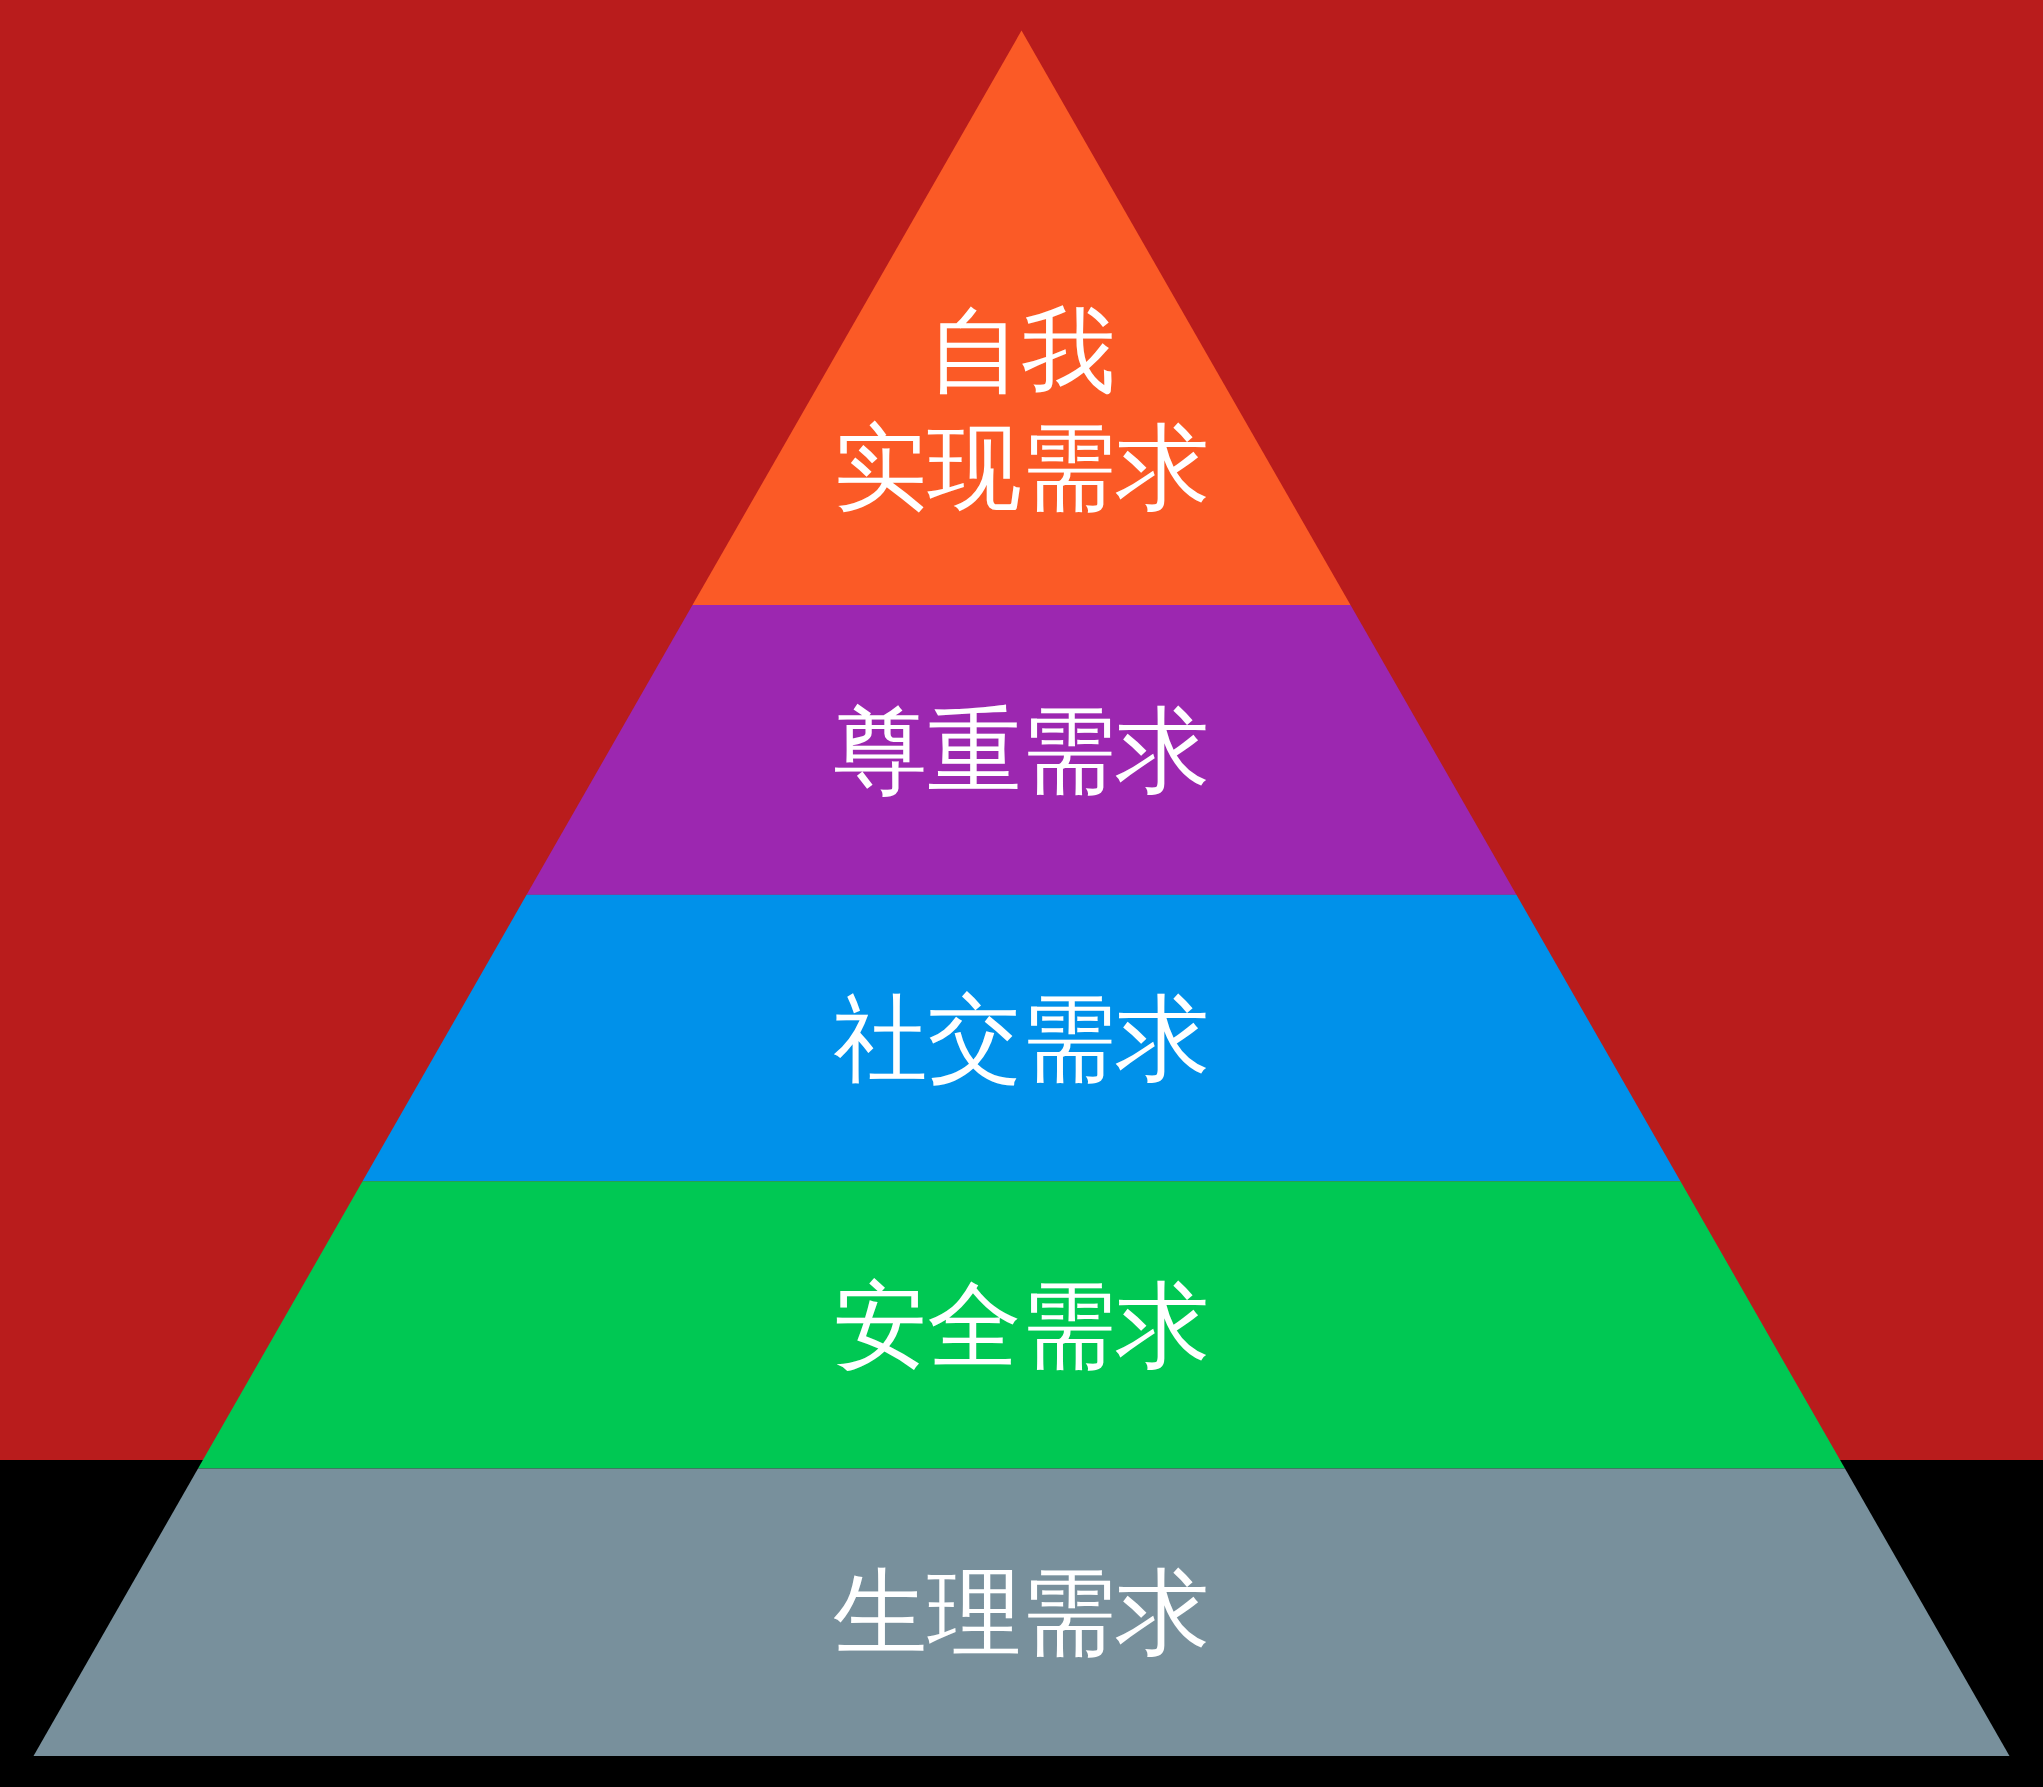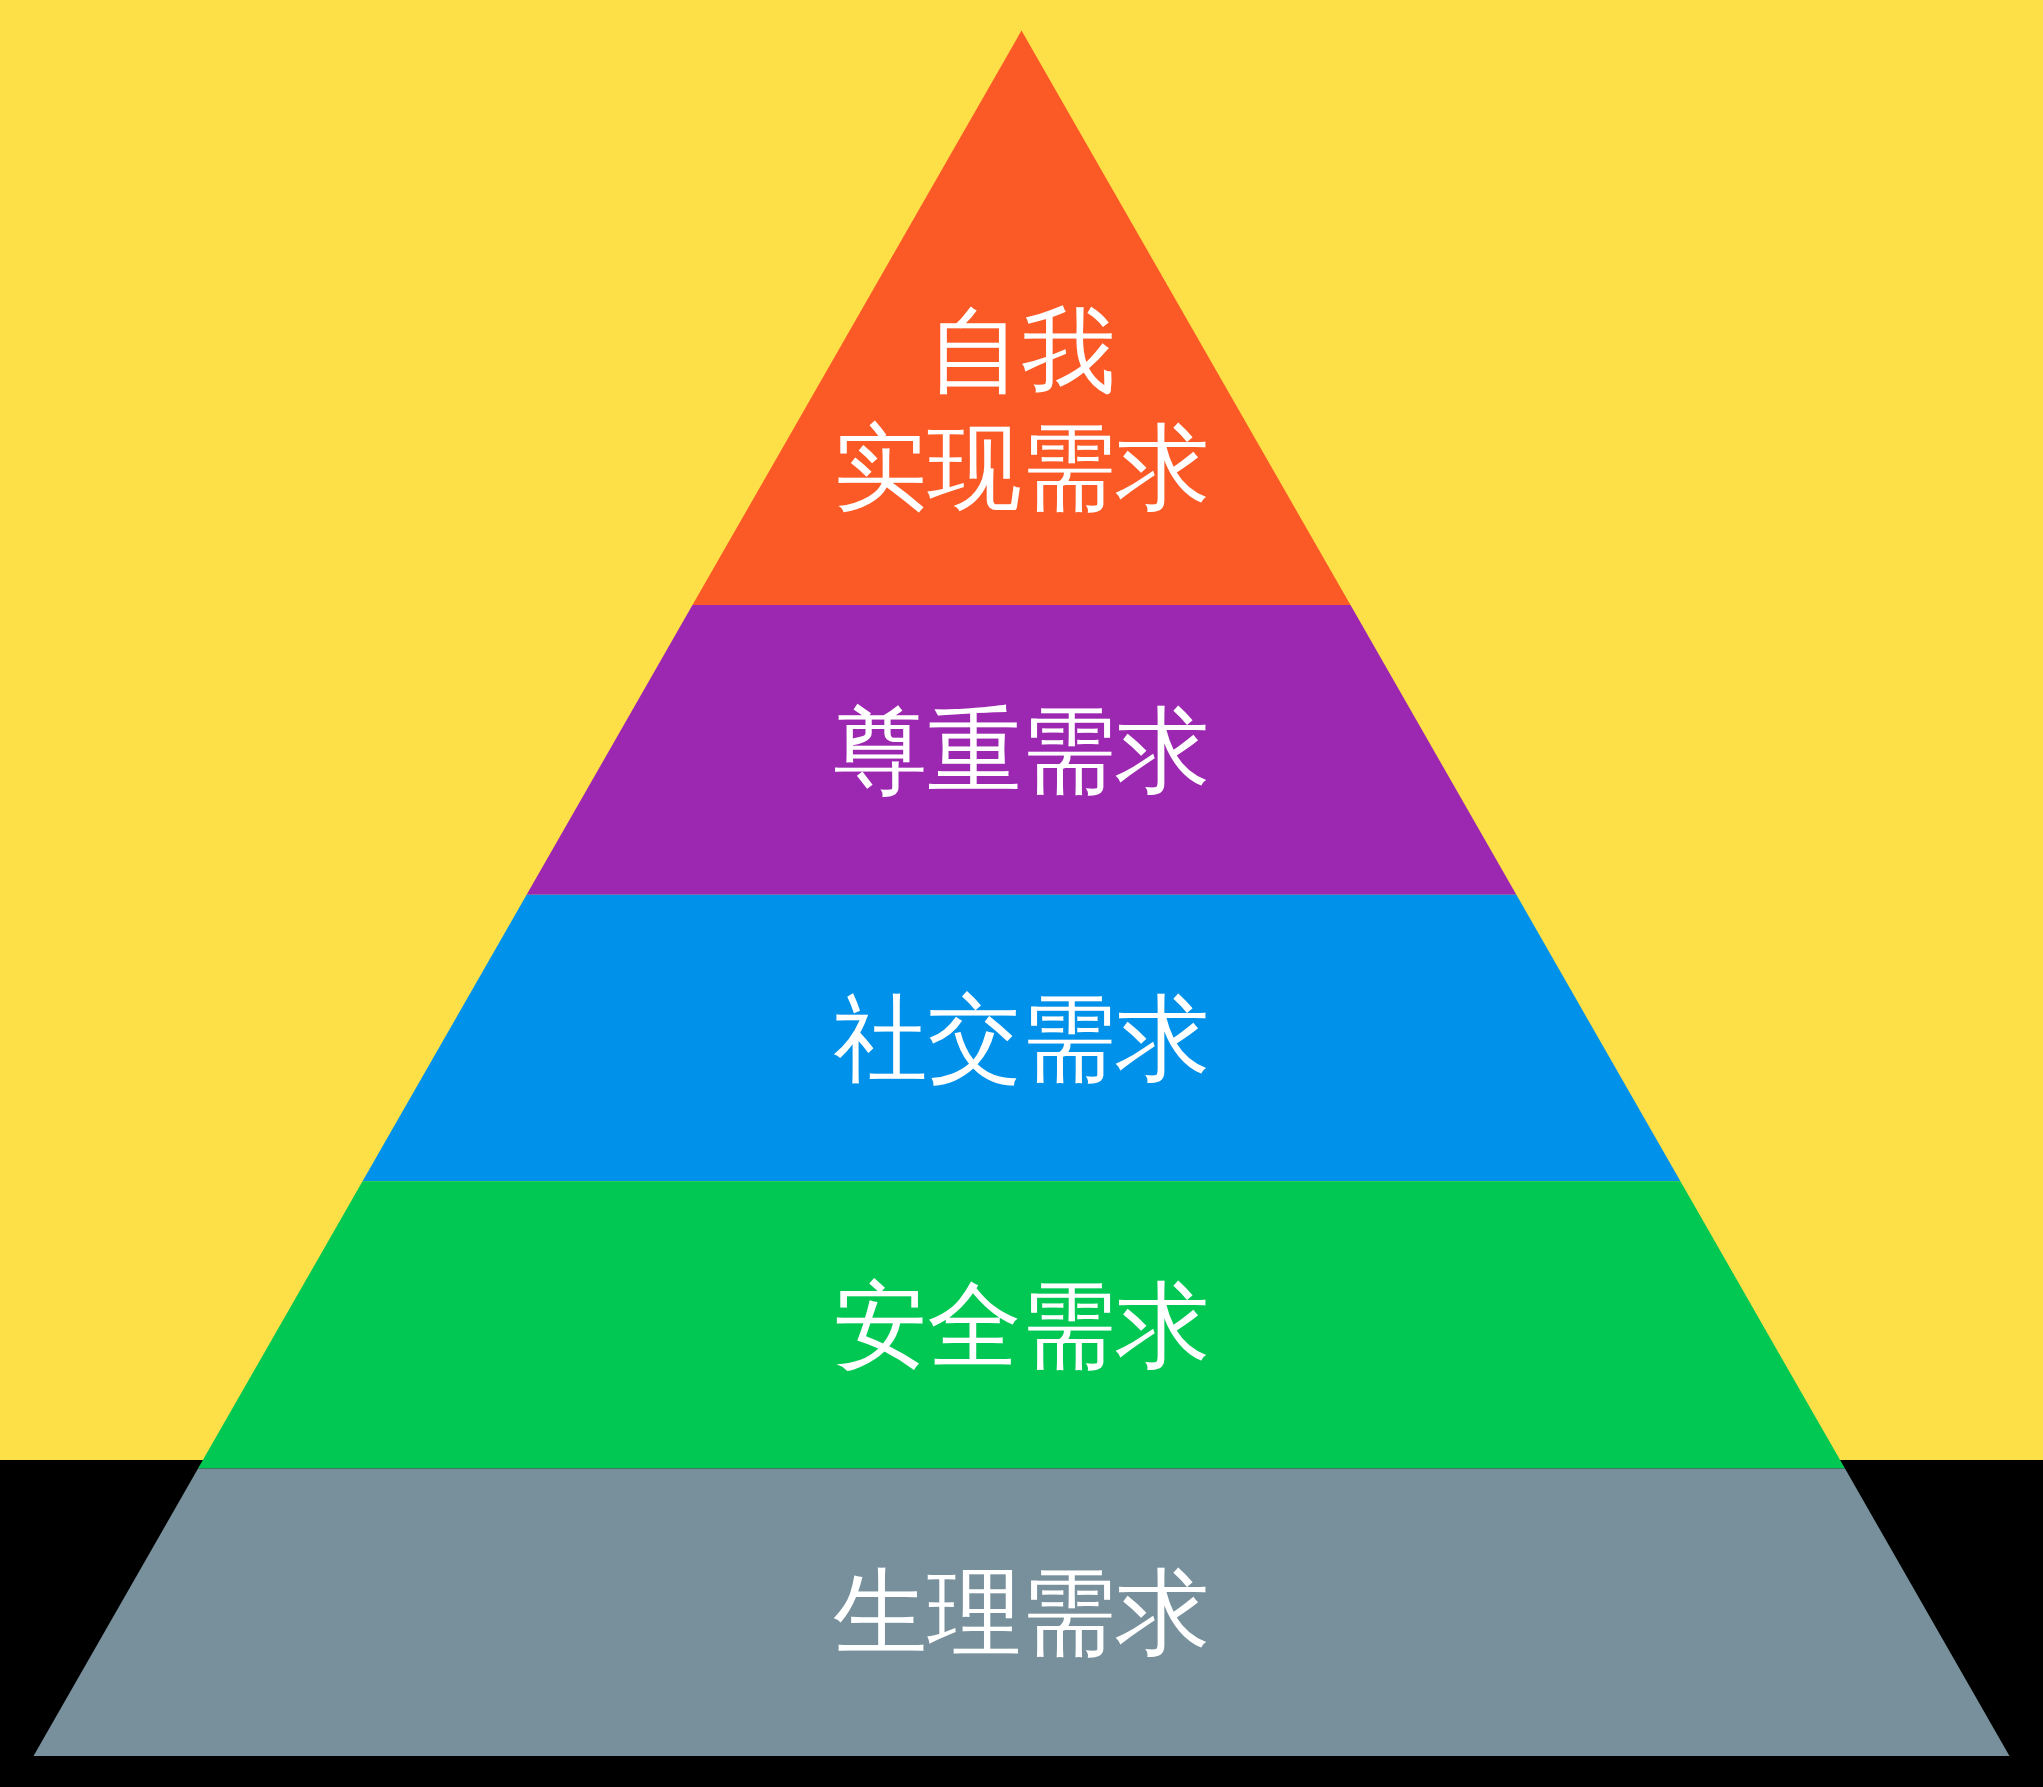--- a/index.html
+++ b/index.html
@@ -7,21 +7,21 @@
     padding: 0;
     width: 2043px;
     height: 1788px;
     background: #000000;
     overflow: hidden;
   }
   .stage {
     position: relative;
     width: 2043px;
     height: 1460px;
-    background: #fde047;
+    background: #b91c1c;
   }
   svg.pyramid-svg {
     display: block;
     width: 2043px;
     height: 1788px;
   }
   .level-label {
     font-family: "Liberation Sans", sans-serif;
     font-weight: 300;
     font-size: 118px;

